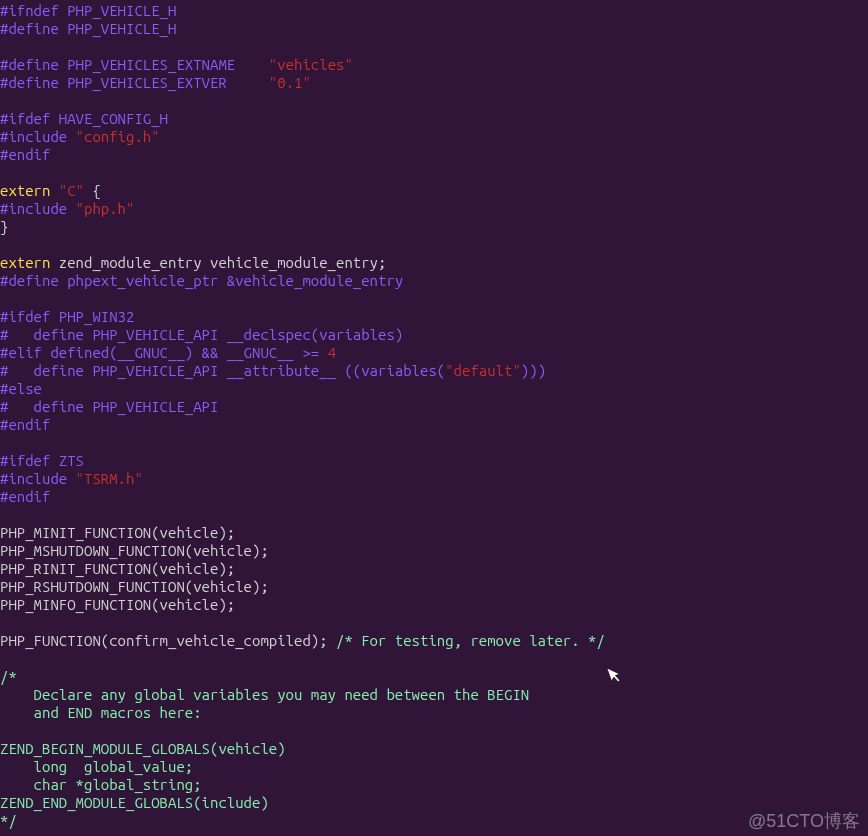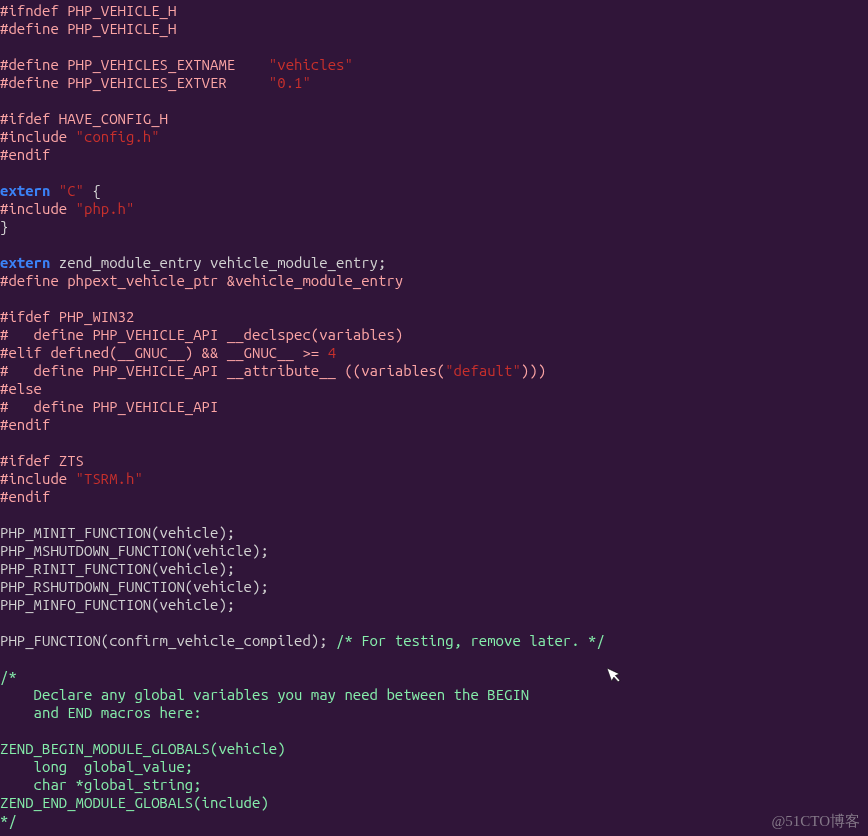--- a/index.html
+++ b/index.html
@@ -13,33 +13,33 @@
     height: 836px;
     overflow: hidden;
     position: relative;
   }
   pre {
     margin: 0;
     padding: 2px 0 0 0;
     white-space: pre;
     font-family: inherit;
   }
-  .directive { color: #fca5a5; }
-  .keyword   { color: #3b82f6; font-weight: bold; }
+  .directive { color: #8b5cf6; }
+  .keyword   { color: #fde047; }
   .string    { color: #c9302c; }
   .number    { color: #c9302c; }
   .plain     { color: #d2d2d2; }
   .comment   { color: #86efac; }
   .watermark {
     position: absolute;
     right: 8px;
     bottom: 6px;
     color: rgba(200,200,200,0.55);
-    font-family: Liberation Serif, serif;
-    font-size: 15px;
+    font-family: Liberation Sans, sans-serif;
+    font-size: 18px;
     pointer-events: none;
     margin-top: 46px;
   }
   .cursor-arrow {
     position: absolute;
     left: 610px;
     top: 665px;
     color: #ffffff;
     font-size: 16px;
     pointer-events: none;

